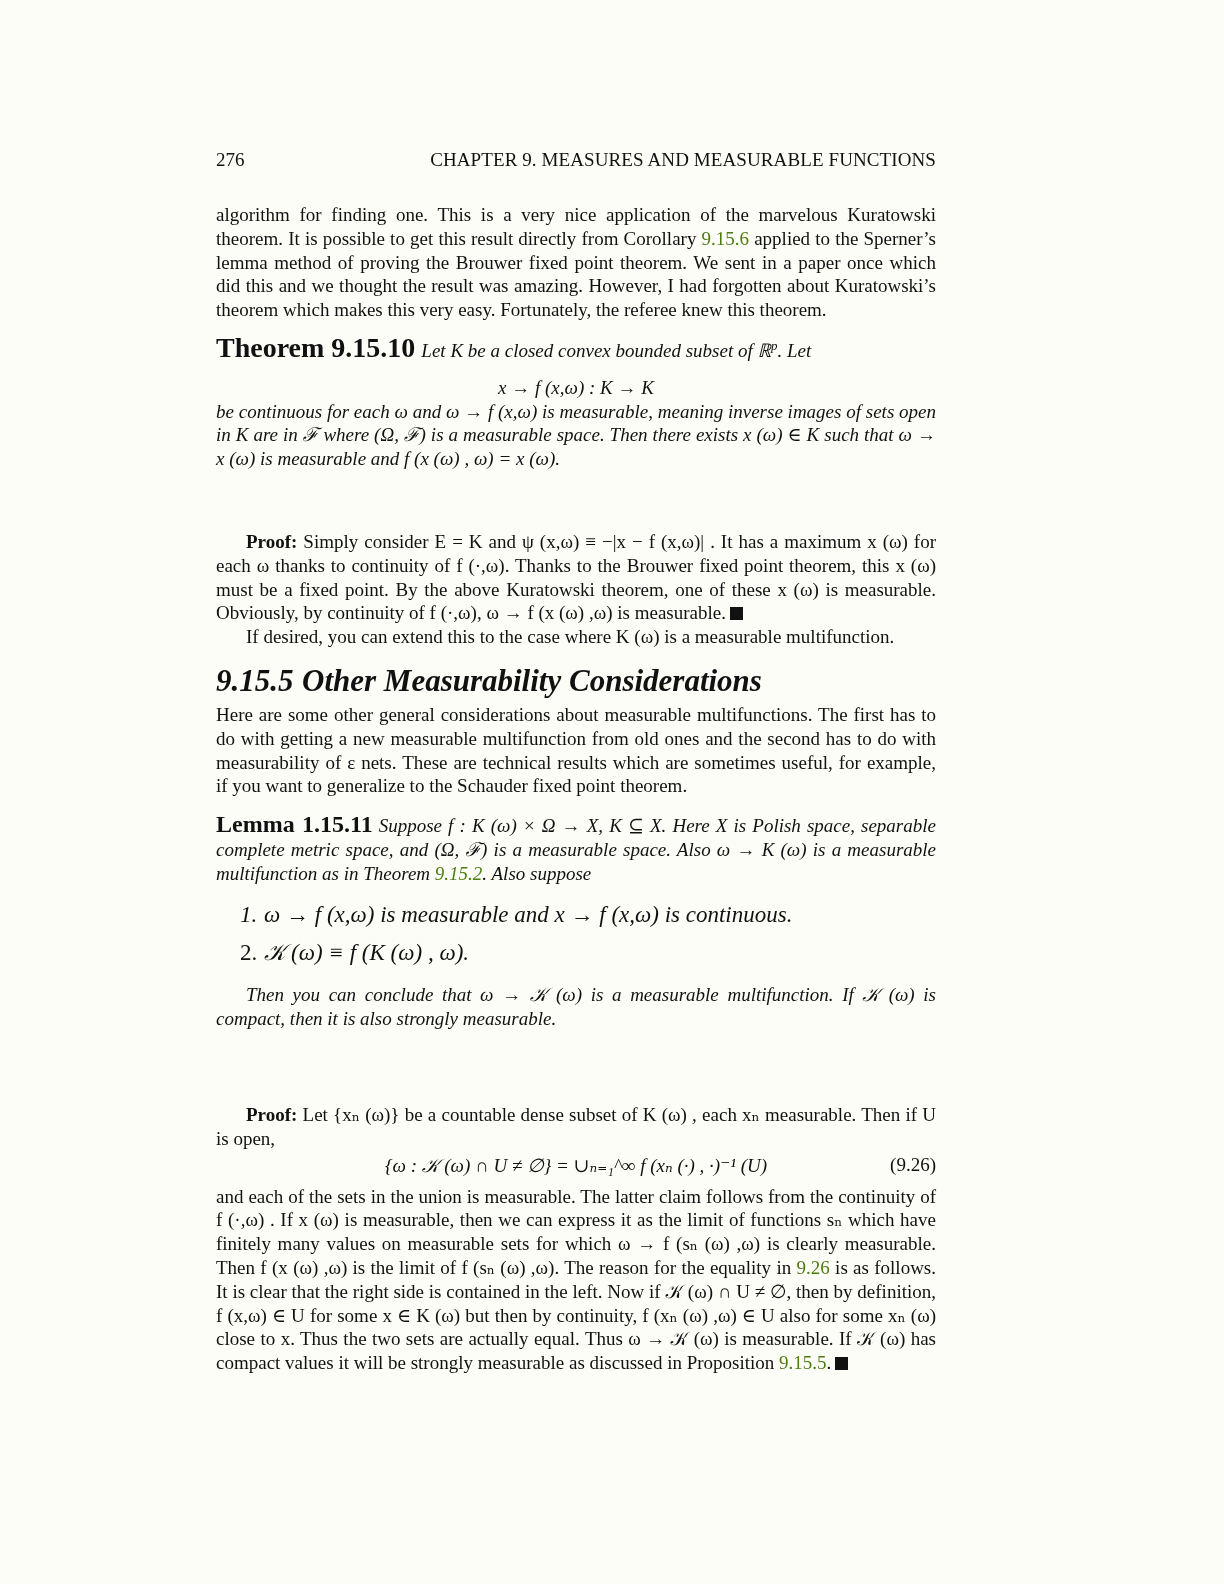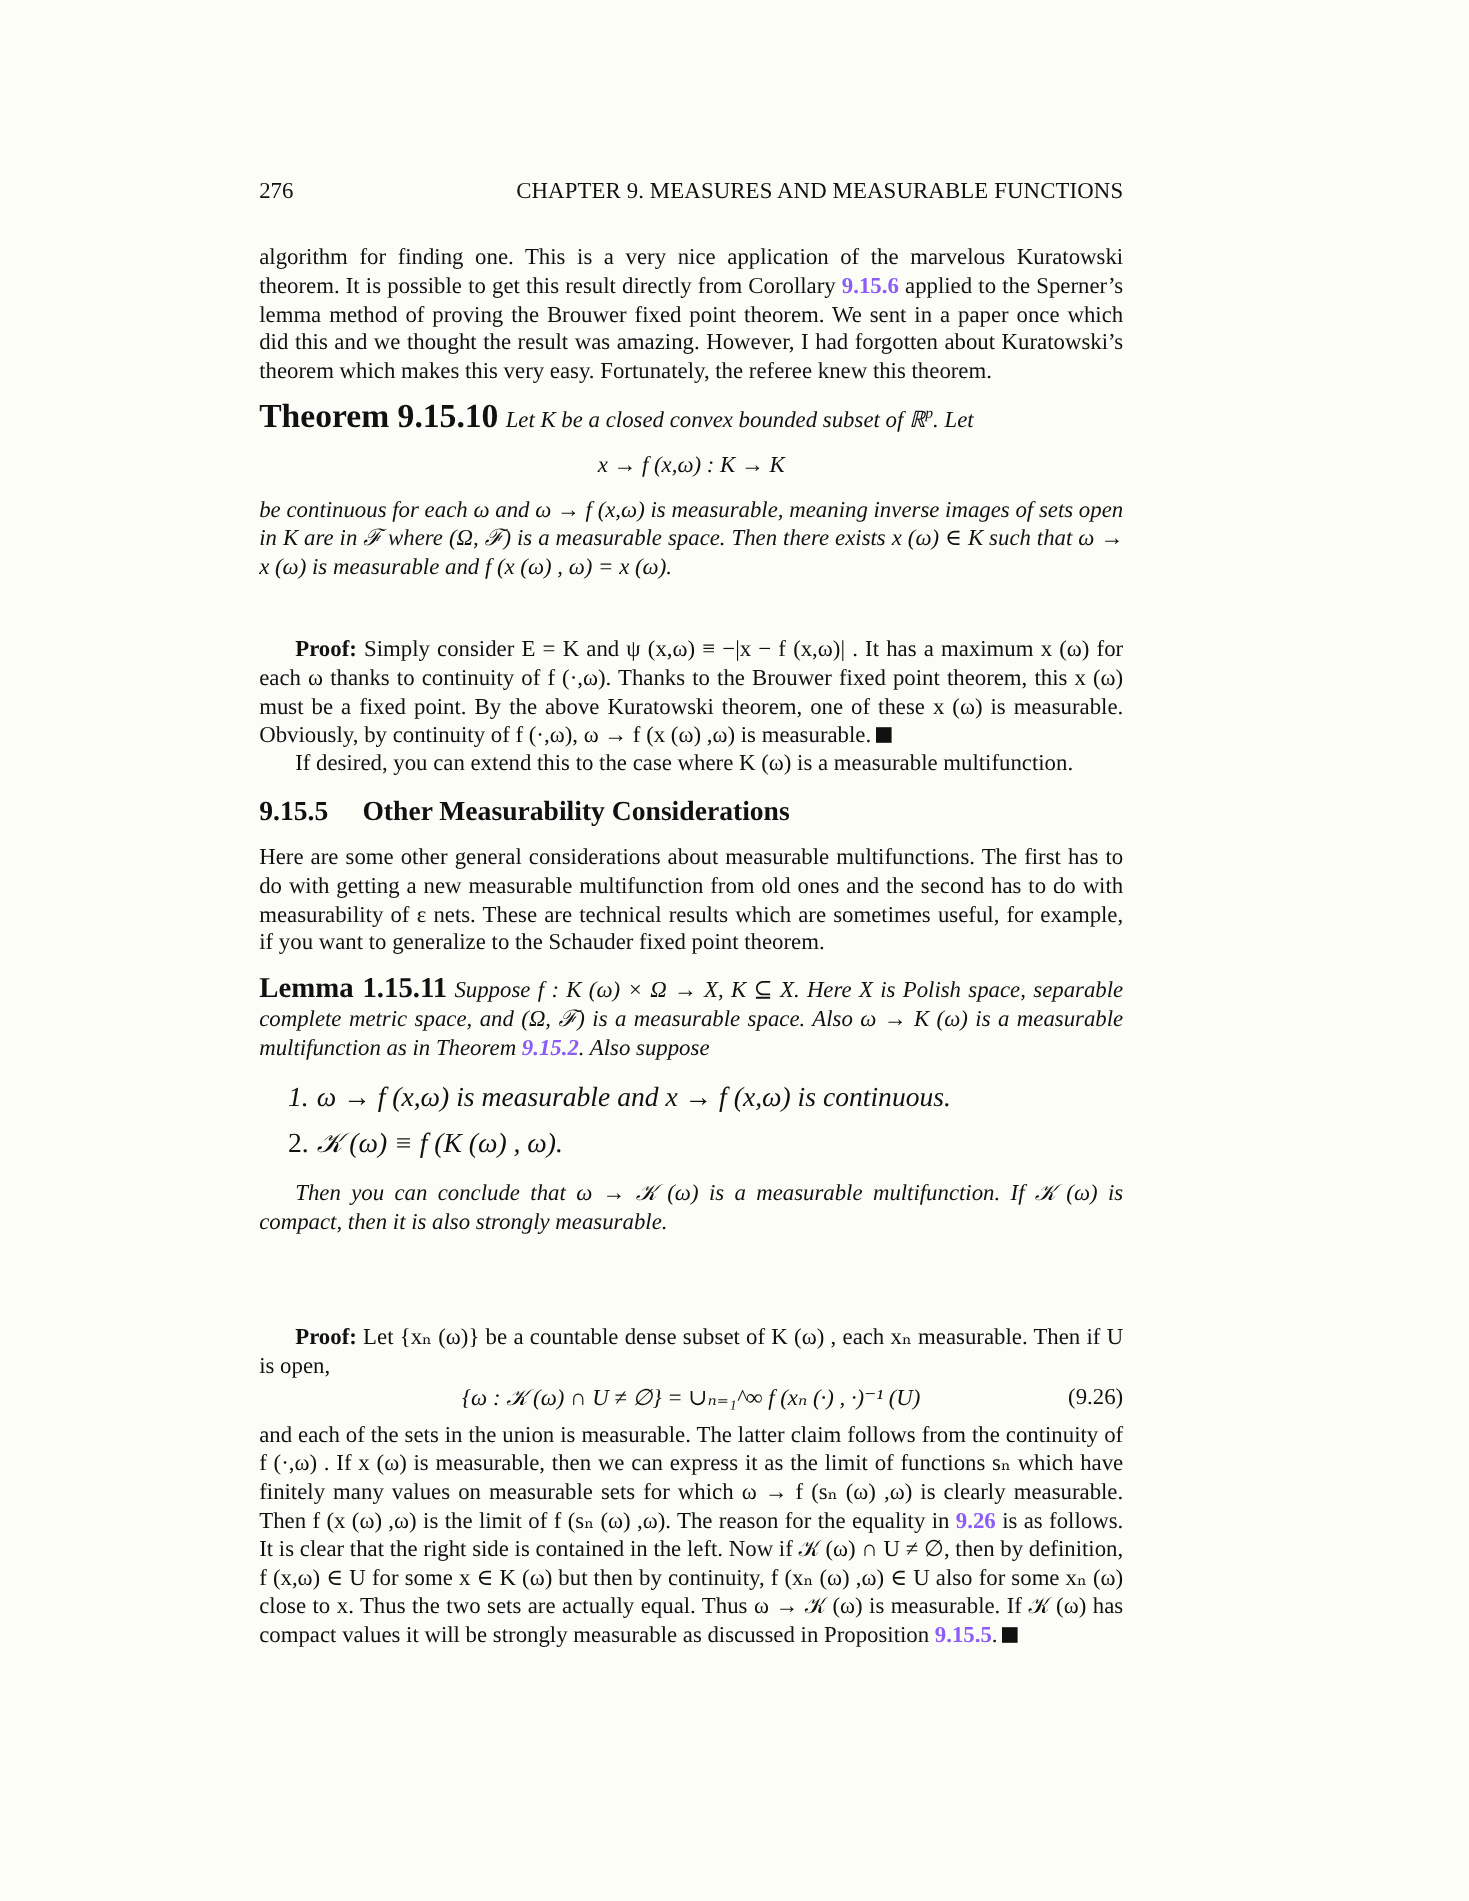--- a/index.html
+++ b/index.html
@@ -5,25 +5,25 @@
   html, body { margin: 0; padding: 0; background: #fdfdf8; }
   body { width: 1224px; height: 1584px; position: relative; overflow: hidden;
          font-family: "Liberation Serif", "DejaVu Serif", serif; color: #111; }
   .page { position: absolute; left: 216px; top: 0; width: 720px; }
   .header { position: absolute; top: 149px; left: 0; width: 720px; height: 24px; font-size: 19px; }
   .header .pnum { position: absolute; left: 0; top: 0; }
   .header .running { position: absolute; right: 0; top: 0; letter-spacing: 0.1px; }
   .block { position: absolute; left: 0; width: 720px; }
   p { margin: 0; font-size: 19px; line-height: 23.8px; text-align: justify; }
   .indent { text-indent: 30px; }
-  .link { color: #8b5cf6; font-weight: bold; }
+  .link { color: #4d7c0f; }
   .it { font-style: italic; }
   .thm-head { font-weight: bold; font-size: 28px; font-style: normal; margin-right: 6px; }
   .lem-head { font-weight: bold; font-size: 24px; font-style: normal; margin-right: 6px; }
-  .section-title { font-weight: bold; font-size: 23px; }
+  .section-title { font-weight: bold; font-size: 31px; font-style: italic; }
   .section-title .num { display: inline-block; width: 86px; }
   .display { text-align: center; font-size: 19px; }
   .eqnum { position: absolute; right: 0; }
   .qed { display: inline-block; width: 13px; height: 13px; background: #111; vertical-align: -1px; margin-left: 4px; }
   ol.conds { list-style: none; margin: 0; padding: 0; }
   ol.conds li { font-size: 23px; font-style: italic; line-height: 24px; margin-left: 24px; }
   .lnum { display: inline-block; width: 24px; font-style: italic; }
   sup, sub { font-size: 13px; line-height: 0; }
 </style>
 </head>
@@ -36,21 +36,21 @@
     <span class="running">CHAPTER 9.  MEASURES AND MEASURABLE FUNCTIONS</span>
   </div>
 
   <div class="block" style="top:203px;">
     <p><span>algorithm for finding one. This is a very nice application of the marvelous Kuratowski theorem. It is possible to get this result directly from Corollary </span><span class="link">9.15.6</span><span> applied to the Sperner’s lemma method of proving the Brouwer fixed point theorem. We sent in a paper once which did this and we thought the result was amazing.  However, I had forgotten about Kuratowski’s theorem which makes this very easy. Fortunately, the referee knew this theorem.</span></p>
   </div>
 
   <div class="block" style="top:336px;">
     <p class="it" style="text-align:left;font-family:Liberation Serif, serif;"><span class="thm-head">Theorem 9.15.10</span><span>Let K be a closed convex bounded subset of ℝ</span><sup>p</sup><span>. Let</span></p>
     <p class="display it" style="margin-top:13px;">x → f (x,ω) : K → K</p>
-    <p class="it" style="margin-top:14px;font-style:italic;">be continuous for each ω and ω → f (x,ω) is measurable, meaning inverse images of sets open in K are in ℱ where (Ω, ℱ) is a measurable space. Then there exists x (ω) ∈ K such that ω → x (ω) is measurable and f (x (ω) , ω) = x (ω).</p>
+    <p class="it" style="font-style:italic;">be continuous for each ω and ω → f (x,ω) is measurable, meaning inverse images of sets open in K are in ℱ where (Ω, ℱ) is a measurable space. Then there exists x (ω) ∈ K such that ω → x (ω) is measurable and f (x (ω) , ω) = x (ω).</p>
   </div>
 
   <div class="block" style="top:530px;">
     <p class="indent"><b>Proof:</b><span> Simply consider E = K and ψ (x,ω) ≡ −|x − f (x,ω)| . It has a maximum x (ω) for each ω thanks to continuity of f (·,ω). Thanks to the Brouwer fixed point theorem, this x (ω) must be a fixed point. By the above Kuratowski theorem, one of these x (ω) is measurable. Obviously, by continuity of f (·,ω), ω → f (x (ω) ,ω) is measurable.</span><span class="qed"></span></p>
     <p class="indent">If desired, you can extend this to the case where K (ω) is a measurable multifunction.</p>
   </div>
 
   <div class="block" style="top:663px;">
     <div class="section-title"><span class="num">9.15.5</span><span>Other Measurability Considerations</span></div>
   </div>

